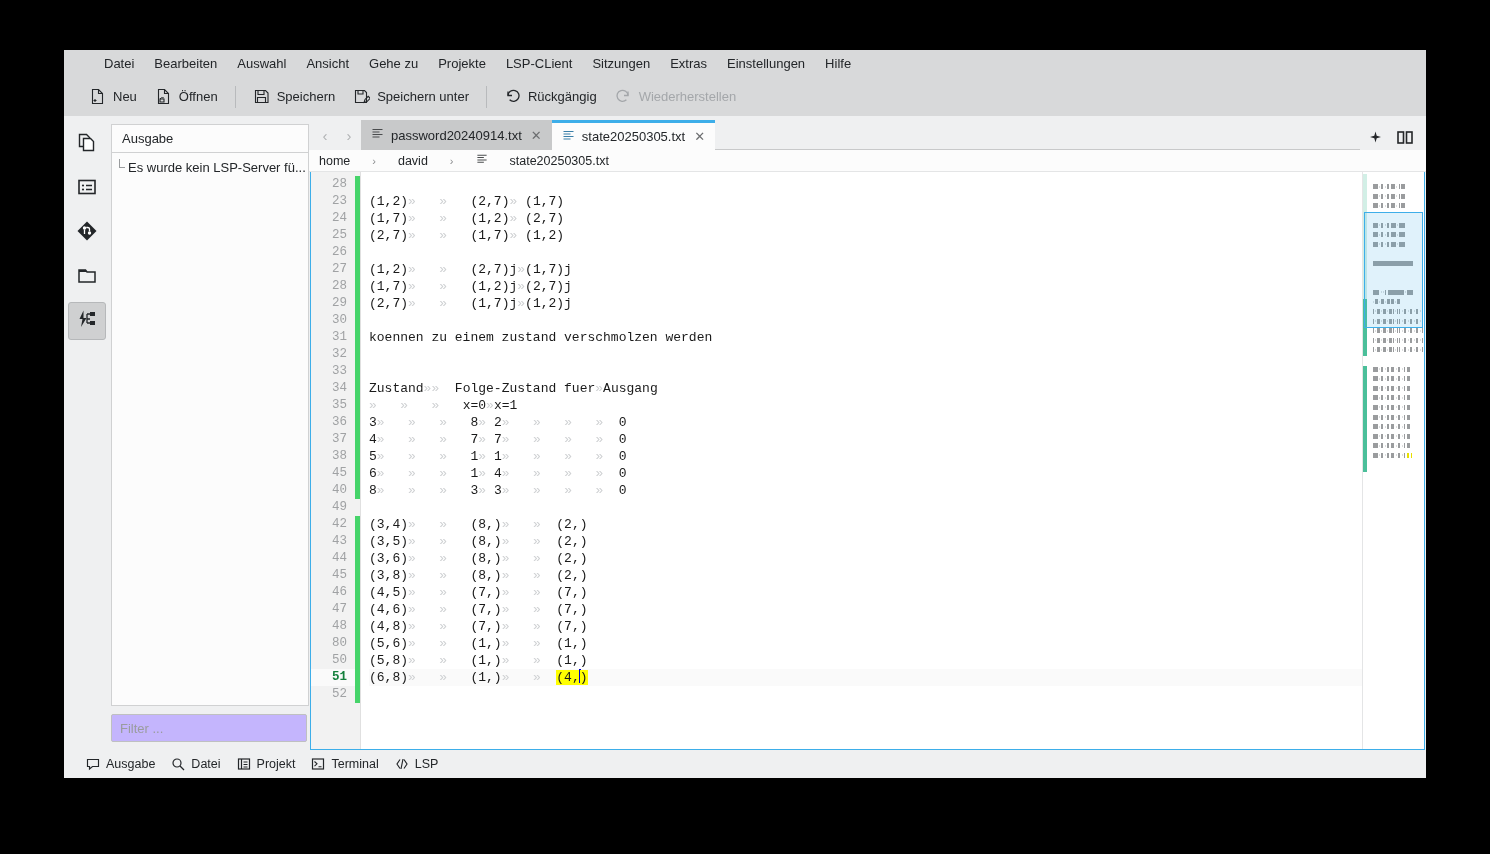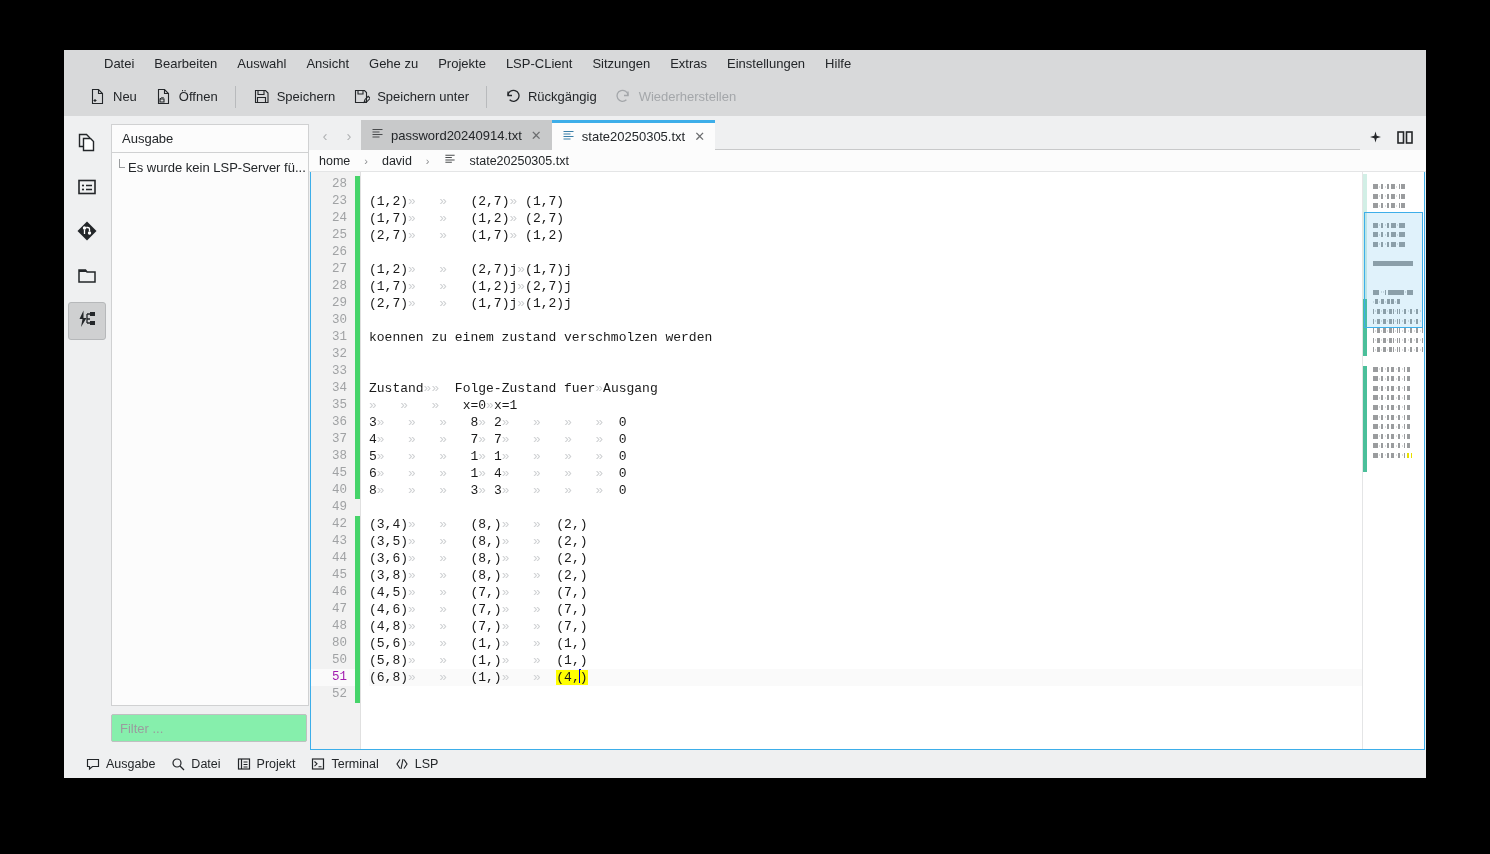--- a/index.html
+++ b/index.html
@@ -110,21 +110,21 @@
     width: 16px; height: 16px; flex: 0 0 auto; position: relative;
   }
   .tree-elbow::before {
     content:""; position:absolute; left:7px; top:0; width:1px; height:9px; background:#9a9c9e;
   }
   .tree-elbow::after {
     content:""; position:absolute; left:7px; top:8px; width:6px; height:1px; background:#9a9c9e;
   }
   #filter-wrap { padding: 8px 2px 0 2px; }
   #filter-input {
-    width: 100%; height: 28px; border: 1px solid #bfc0c1; background: #86efac;
+    width: 100%; height: 28px; border: 1px solid #bfc0c1; background: #c4b5fd;
     border-radius: 2px; padding: 0 8px; font-size: 13px;
     font-family: "Liberation Sans", sans-serif; color: #232629;
   }
   #filter-input::placeholder { color: #9a9c9e; }
   
   #editor-col {
     flex: 1 1 auto; display: flex; flex-direction: column;
     min-width: 0; background: #eff0f1;
   }
   #tabbar {
@@ -146,38 +146,38 @@
   .tab.active { background: #fcfcfc; border-top: 3px solid #3daee9; }
   .tab-close {
     width: 15px; height: 15px; display:flex; align-items:center;
     justify-content:center; color:#6c6e70; font-size: 13px;
   }
   .tab-spacer { flex: 1 1 auto; height: 30px; border-bottom: 1px solid #c8c9ca; }
   .tab-tools { display: flex; align-items: center; gap: 12px; padding: 0 12px 4px 6px; }
   .tab-tool { width: 18px; height: 18px; display:flex; align-items:center; justify-content:center; color:#232629; }
   #breadcrumb {
     height: 22px; background: #fcfcfc; display: flex; align-items: center;
-    gap: 14px; padding-left: 10px; font-size: 12.5px; color: #232629;
+    gap: 22px; padding-left: 10px; font-size: 12.5px; color: #232629;
     flex: 0 0 auto; border-bottom: 1px solid #e4e5e6;
   }
   .crumb-sep { color: #8a8c8e; font-size: 11px; }
   #view-area {
     flex: 1 1 auto; display: flex; min-height: 0;
     background: #ffffff; border: 1px solid #3daee9; border-top: none;
     margin: 0 1px 0 1px;
   }
   
   #gutter {
     width: 44px; background: #f2f2f2; flex: 0 0 auto;
     font-family: "Liberation Mono", monospace; font-size: 12.5px;
     color: #a0a2a4; text-align: right; padding-top: 4px;
     position: relative; user-select: none;
   }
   .ln { height: 17px; line-height: 17px; padding-right: 8px; }
-  .ln.cur { color: #a21caf; font-weight: normal; background: #fafafa; }
+  .ln.cur { color: #15803d; font-weight: bold; background: #fafafa; }
   #modbar {
     width: 5px; background: #f2f2f2; flex: 0 0 auto;
     padding-top: 4px;
   }
   .mod { height: 17px; }
   .mod.saved { background: #46d46a; }
   #sep-line { width: 1px; background: #e0e0e0; flex: 0 0 auto; }
   #code {
     flex: 1 1 auto; position: relative; overflow: hidden;
     font-family: "Liberation Mono", monospace; font-size: 13px;

